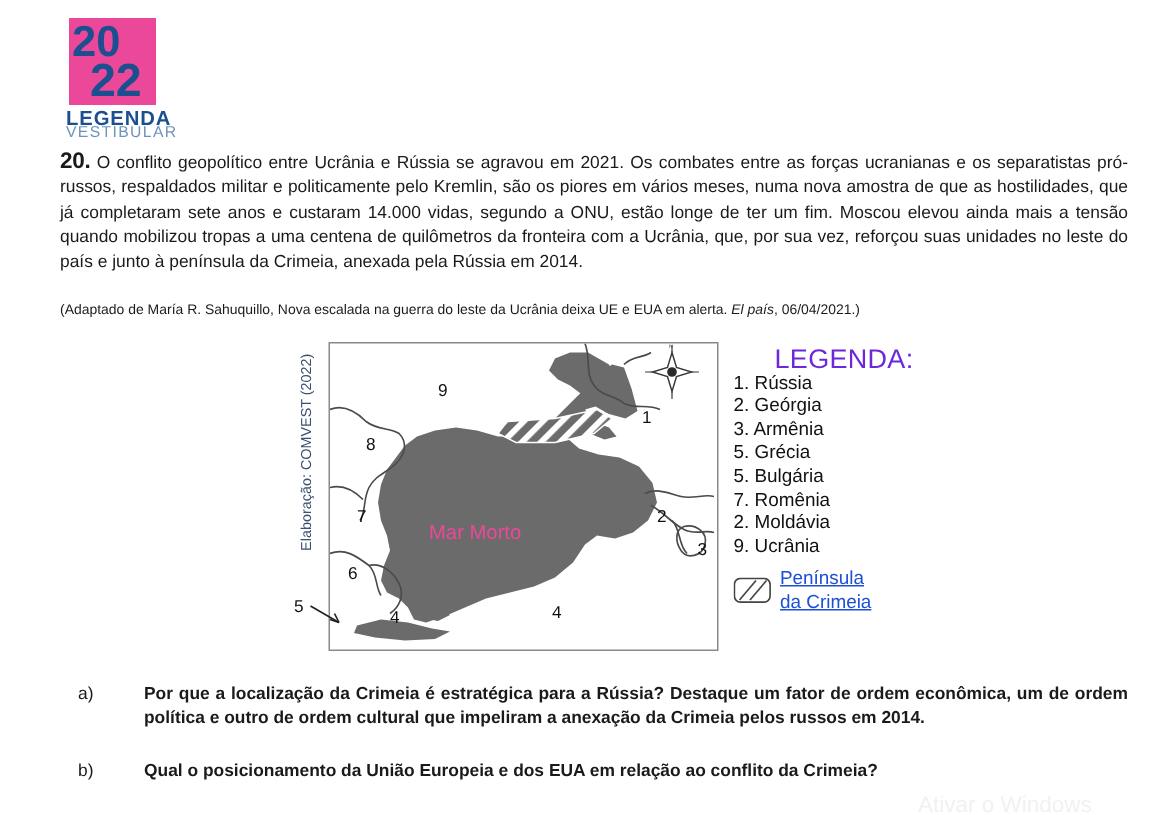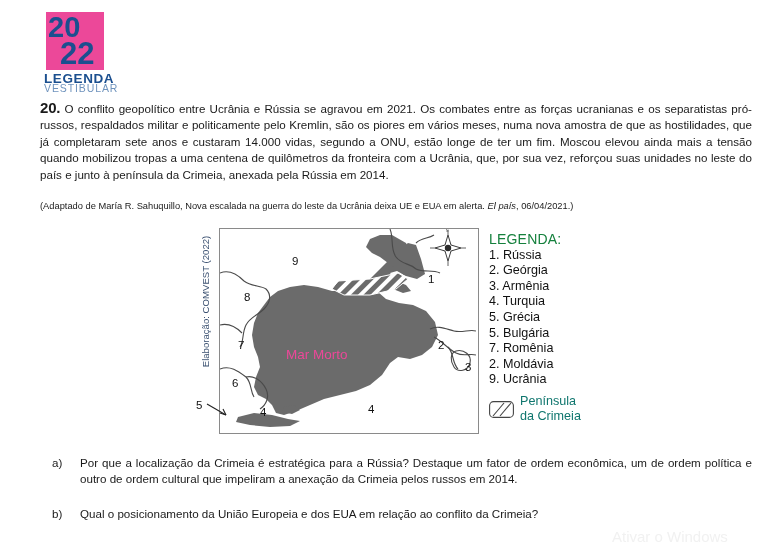--- a/index.html
+++ b/index.html
@@ -141,47 +141,49 @@
   }
 
   
   #legend {
     position: absolute;
     left: 303px;
     top: 8px;
     width: 120px;
   }
   #legend-title {
-    font-size: 14px;
-    color: #15803d;
+    font-size: 18px;
+    color: #6d28d9;
     line-height: 15.6px;
     letter-spacing: 0.2px;
+    text-align: right;
   }
   .legend-item {
     font-size: 12.6px;
     color: #111;
     line-height: 15.6px;
     white-space: nowrap;
   }
   #legend-crimea {
     margin-top: 6px;
     display: flex;
     align-items: center;
     gap: 6px;
   }
   #crimea-swatch {
     flex: 0 0 auto;
     width: 25px;
     height: 17px;
   }
   #crimea-text {
     font-size: 12.6px;
-    color: #0f766e;
+    color: #1d4ed8;
     line-height: 15.4px;
     white-space: nowrap;
+    text-decoration: underline;
   }
 
   
   .subq {
     position: absolute;
     left: 52px;
     width: 700px;
     font-size: 11.6px;
     line-height: 16.2px;
     text-align: justify;
@@ -191,21 +193,22 @@
   #subq-b { top: 506px; }
   .subq-marker {
     position: absolute;
     left: 0;
     top: 0;
     width: 24px;
     font-size: 11.6px;
   }
   .subq-text {
     display: block;
-    margin-left: 28px;
+    margin-left: 44px;
+    font-weight: bold;
   }
 
   
   #watermark {
     position: absolute;
     left: 612px;
     top: 528px;
     font-size: 15px;
     color: #f1f1f1;
     white-space: nowrap;
@@ -311,21 +314,20 @@
         <path d="M20,13 L14,11 M20,13 L17,7" fill="none" stroke="#222" stroke-width="1.1"></path>
       </svg>
     </div>
   </div>
 
   <div id="legend">
     <div id="legend-title">LEGENDA:</div>
     <div class="legend-item">1. Rússia</div>
     <div class="legend-item">2. Geórgia</div>
     <div class="legend-item">3. Armênia</div>
-    <div class="legend-item">4. Turquia</div>
     <div class="legend-item">5. Grécia</div>
     <div class="legend-item">5. Bulgária</div>
     <div class="legend-item">7. Romênia</div>
     <div class="legend-item">2. Moldávia</div>
     <div class="legend-item">9. Ucrânia</div>
 
     <div id="legend-crimea">
       <svg id="crimea-swatch" viewBox="0 0 25 17" xmlns="http://www.w3.org/2000/svg">
         <rect x="0.6" y="0.6" width="23.8" height="15.8" rx="4" ry="4" fill="#ffffff" stroke="#444" stroke-width="1.1"></rect>
         <line x1="4" y1="15" x2="15" y2="2" stroke="#444" stroke-width="1.1"></line>

